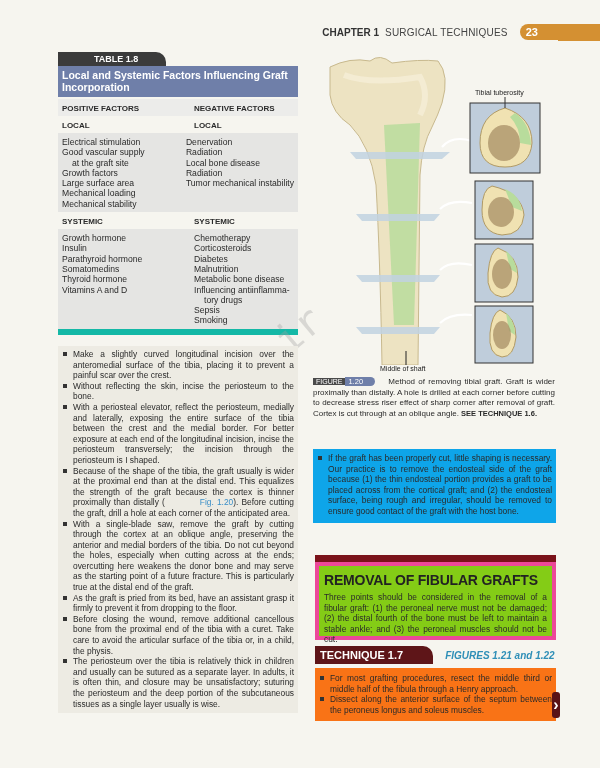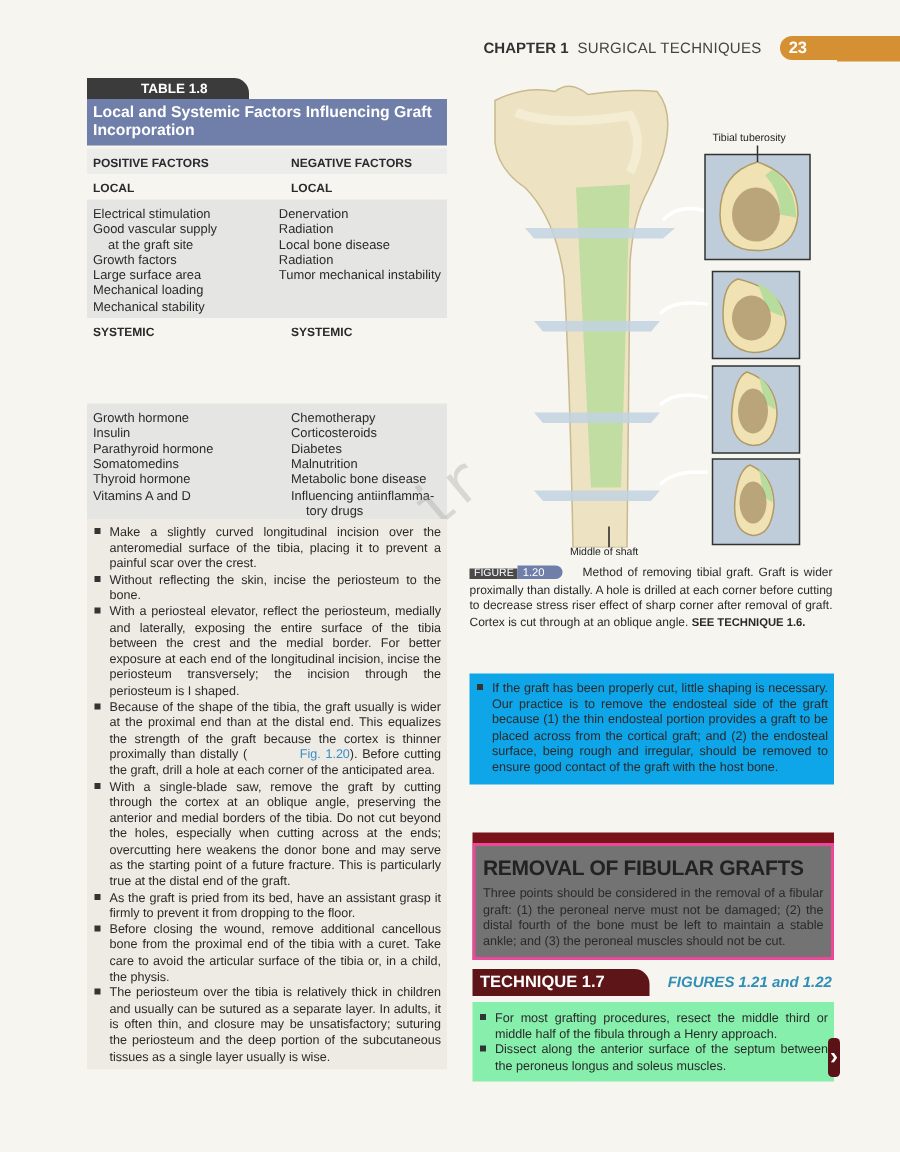--- a/index.html
+++ b/index.html
@@ -13,46 +13,46 @@
 
   .tbl { position:absolute; left:58px; top:52px; width:240px; font-size:8.6px; }
   .tbl .tab { display:inline-block; background:#3b3b3b; color:#fff; font-weight:bold; font-size:9px; padding:2px 28px 2px 36px; border-radius:0 10px 0 0; }
   .tbl .title { background:#6f7fa9; color:#fff; font-weight:bold; font-size:10.5px; line-height:12px; padding:3px 4px 4px; }
   .tbl .colhd { display:flex; background:#ececea; font-weight:bold; font-size:8px; padding:5px 4px 3px; margin-top:2px; }
   .tbl .sec { display:flex; font-weight:bold; font-size:8px; padding:5px 4px 3px; }
   .tbl .c1 { width:132px; }
   .tbl .rows { display:flex; background:#e5e5e3; padding:4px 4px 3px; line-height:10.3px; }
   .tbl .rows .c1 div, .tbl .rows .c2 div { white-space:nowrap; }
   .tbl .ind { padding-left:10px; }
-  .tbl .bot { border-bottom:1px solid #14b8a6;margin-top:40px; }
+  .tbl .bot { border-bottom:6px solid #14b8a6; }
 
   .fig { position:absolute; left:310px; top:55px; width:260px; height:310px; }
   .figlbl1 { position:absolute; left:475px; top:89px; font-size:7px; color:#222; }
   .figlbl2 { position:absolute; left:380px; top:365px; font-size:7px; color:#222; }
 
   .lcol { position:absolute; left:58px; top:346px; width:240px; background:#edebe3; font-size:8.4px; line-height:10.6px; padding:3px 4px 4px 4px; box-sizing:border-box; }
   ul.bl { list-style:none; margin:0; padding:0; }
   ul.bl li { position:relative; padding-left:11px; text-align:justify; }
   ul.bl li::before { content:""; position:absolute; left:1px; top:3px; width:4px; height:4px; background:#333; }
   .link { color:#3a8fc8;padding-left:35px; }
 
   .cap { position:absolute; left:313px; top:377px; width:242px; font-size:8px; line-height:10.5px; text-align:justify; }
   .cap .fl { background:#4a4a4a; color:#fff; font-size:7px; padding:0 3px; }
   .cap .fn { background:#6f7fa9; color:#fff; font-size:7.5px; padding:0 12px 0 3px; border-radius:0 7px 7px 0; margin-right:10px; }
   .cap b { font-size:7.5px; }
 
   .rbox1 { position:absolute; left:313px; top:449px; width:243px; background:#0ea5e9; padding:4px 4px 6px; box-sizing:border-box; font-size:8.4px; line-height:10.6px; }
   .redbar { position:absolute; left:315px; top:555px; width:241px; height:7px; background:#7a1219; }
-  .rbox2 { position:absolute; left:315px; top:562px; width:241px; height:78px; background:#737373; border:2px solid #ec4899; box-sizing:border-box; padding:6px 5px; }
+  .rbox2 { position:absolute; left:315px; top:562px; width:241px; height:78px; background:#84cc16; border:4px solid #ec4899; box-sizing:border-box; padding:6px 5px; }
   .rbox2 h2 { margin:0 0 4px; font-size:14px; font-weight:bold; color:#222; letter-spacing:-0.2px; }
   .rbox2 p { margin:0; font-size:8.4px; line-height:10.6px; text-align:justify; }
   .tech { position:absolute; left:315px; top:646px; display:flex; align-items:center; width:241px; }
   .tech .tl { background:#5e1518; color:#fff; font-weight:bold; font-size:11px; padding:3px 30px 3px 5px; border-radius:0 10px 0 0; }
   .tech .tf { color:#2f8fb7; font-style:italic; font-weight:bold; font-size:10px; margin-left:12px; }
-  .rbox3 { position:absolute; left:315px; top:668px; width:241px; background:#86efac; padding:5px 4px 6px; box-sizing:border-box; font-size:8.4px; line-height:10.6px; }
+  .rbox3 { position:absolute; left:315px; top:668px; width:241px; background:#f97316; padding:5px 4px 6px; box-sizing:border-box; font-size:8.4px; line-height:10.6px; }
   .next { position:absolute; left:552px; top:692px; width:8px; height:26px; background:#5a1216; color:#fff; border-radius:3px; font-size:16px; line-height:26px; text-align:center; font-weight:bold; }
   .wm { position:absolute; left:210px; top:330px; color:rgba(160,160,160,0.35); font-size:40px; font-family:"DejaVu Sans Mono", monospace; transform:rotate(-40deg); pointer-events:none; }
 </style>
 </head>
 <body>
 
 <div class="hdr">
   <span class="ch">CHAPTER 1</span>
   <span class="st">SURGICAL TECHNIQUES</span>
   <span class="pg">23</span>

